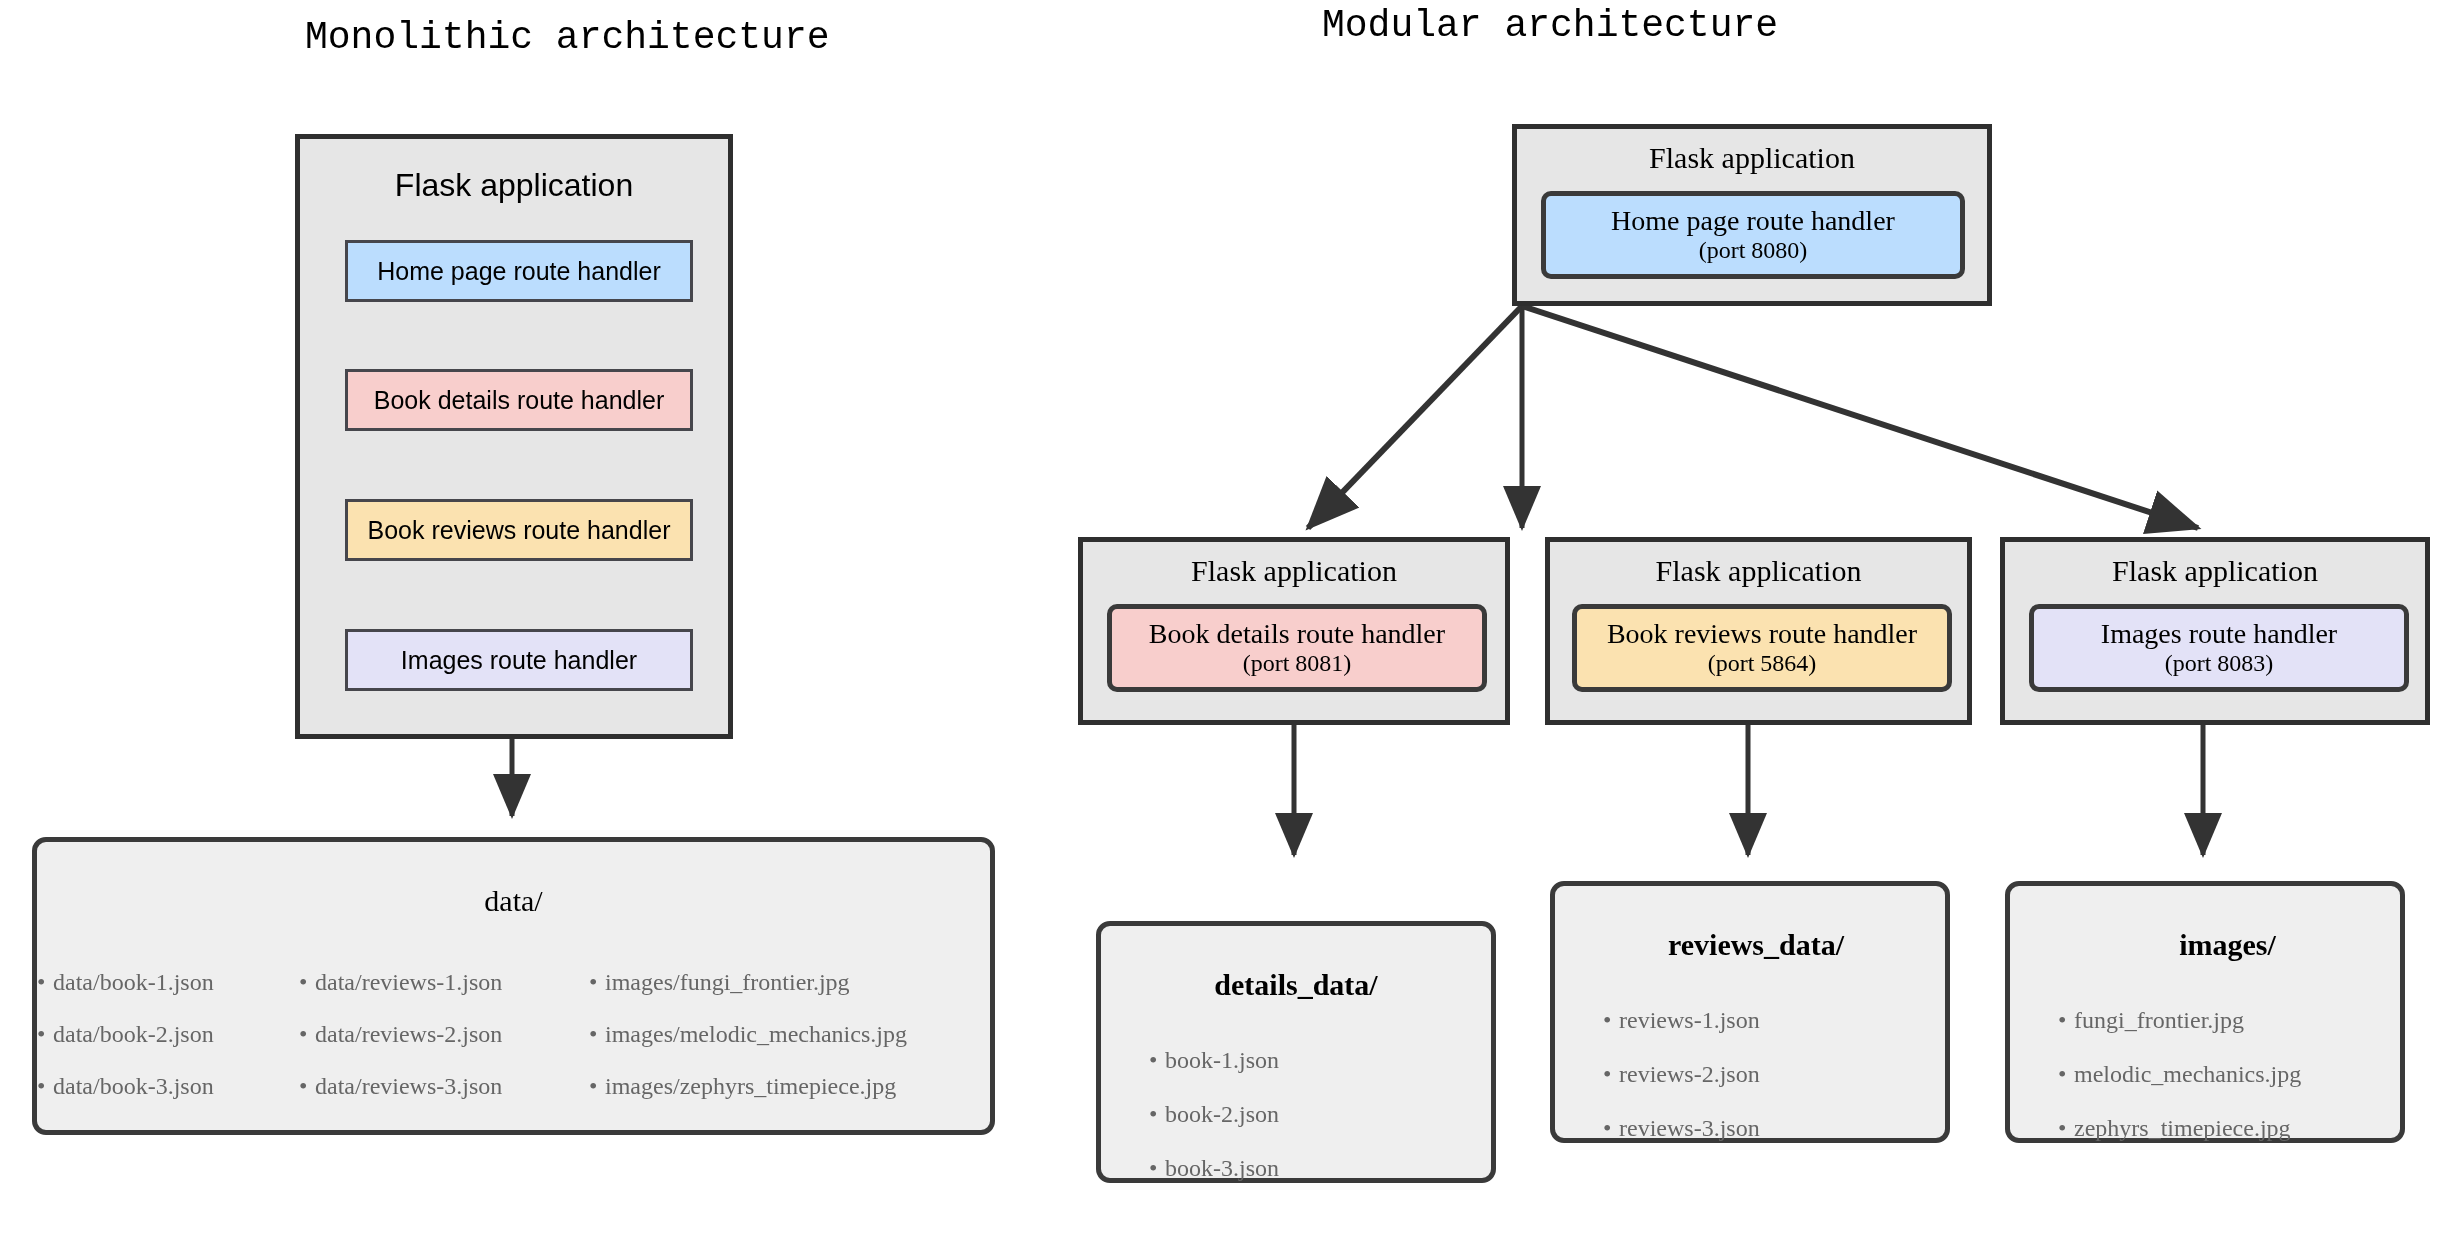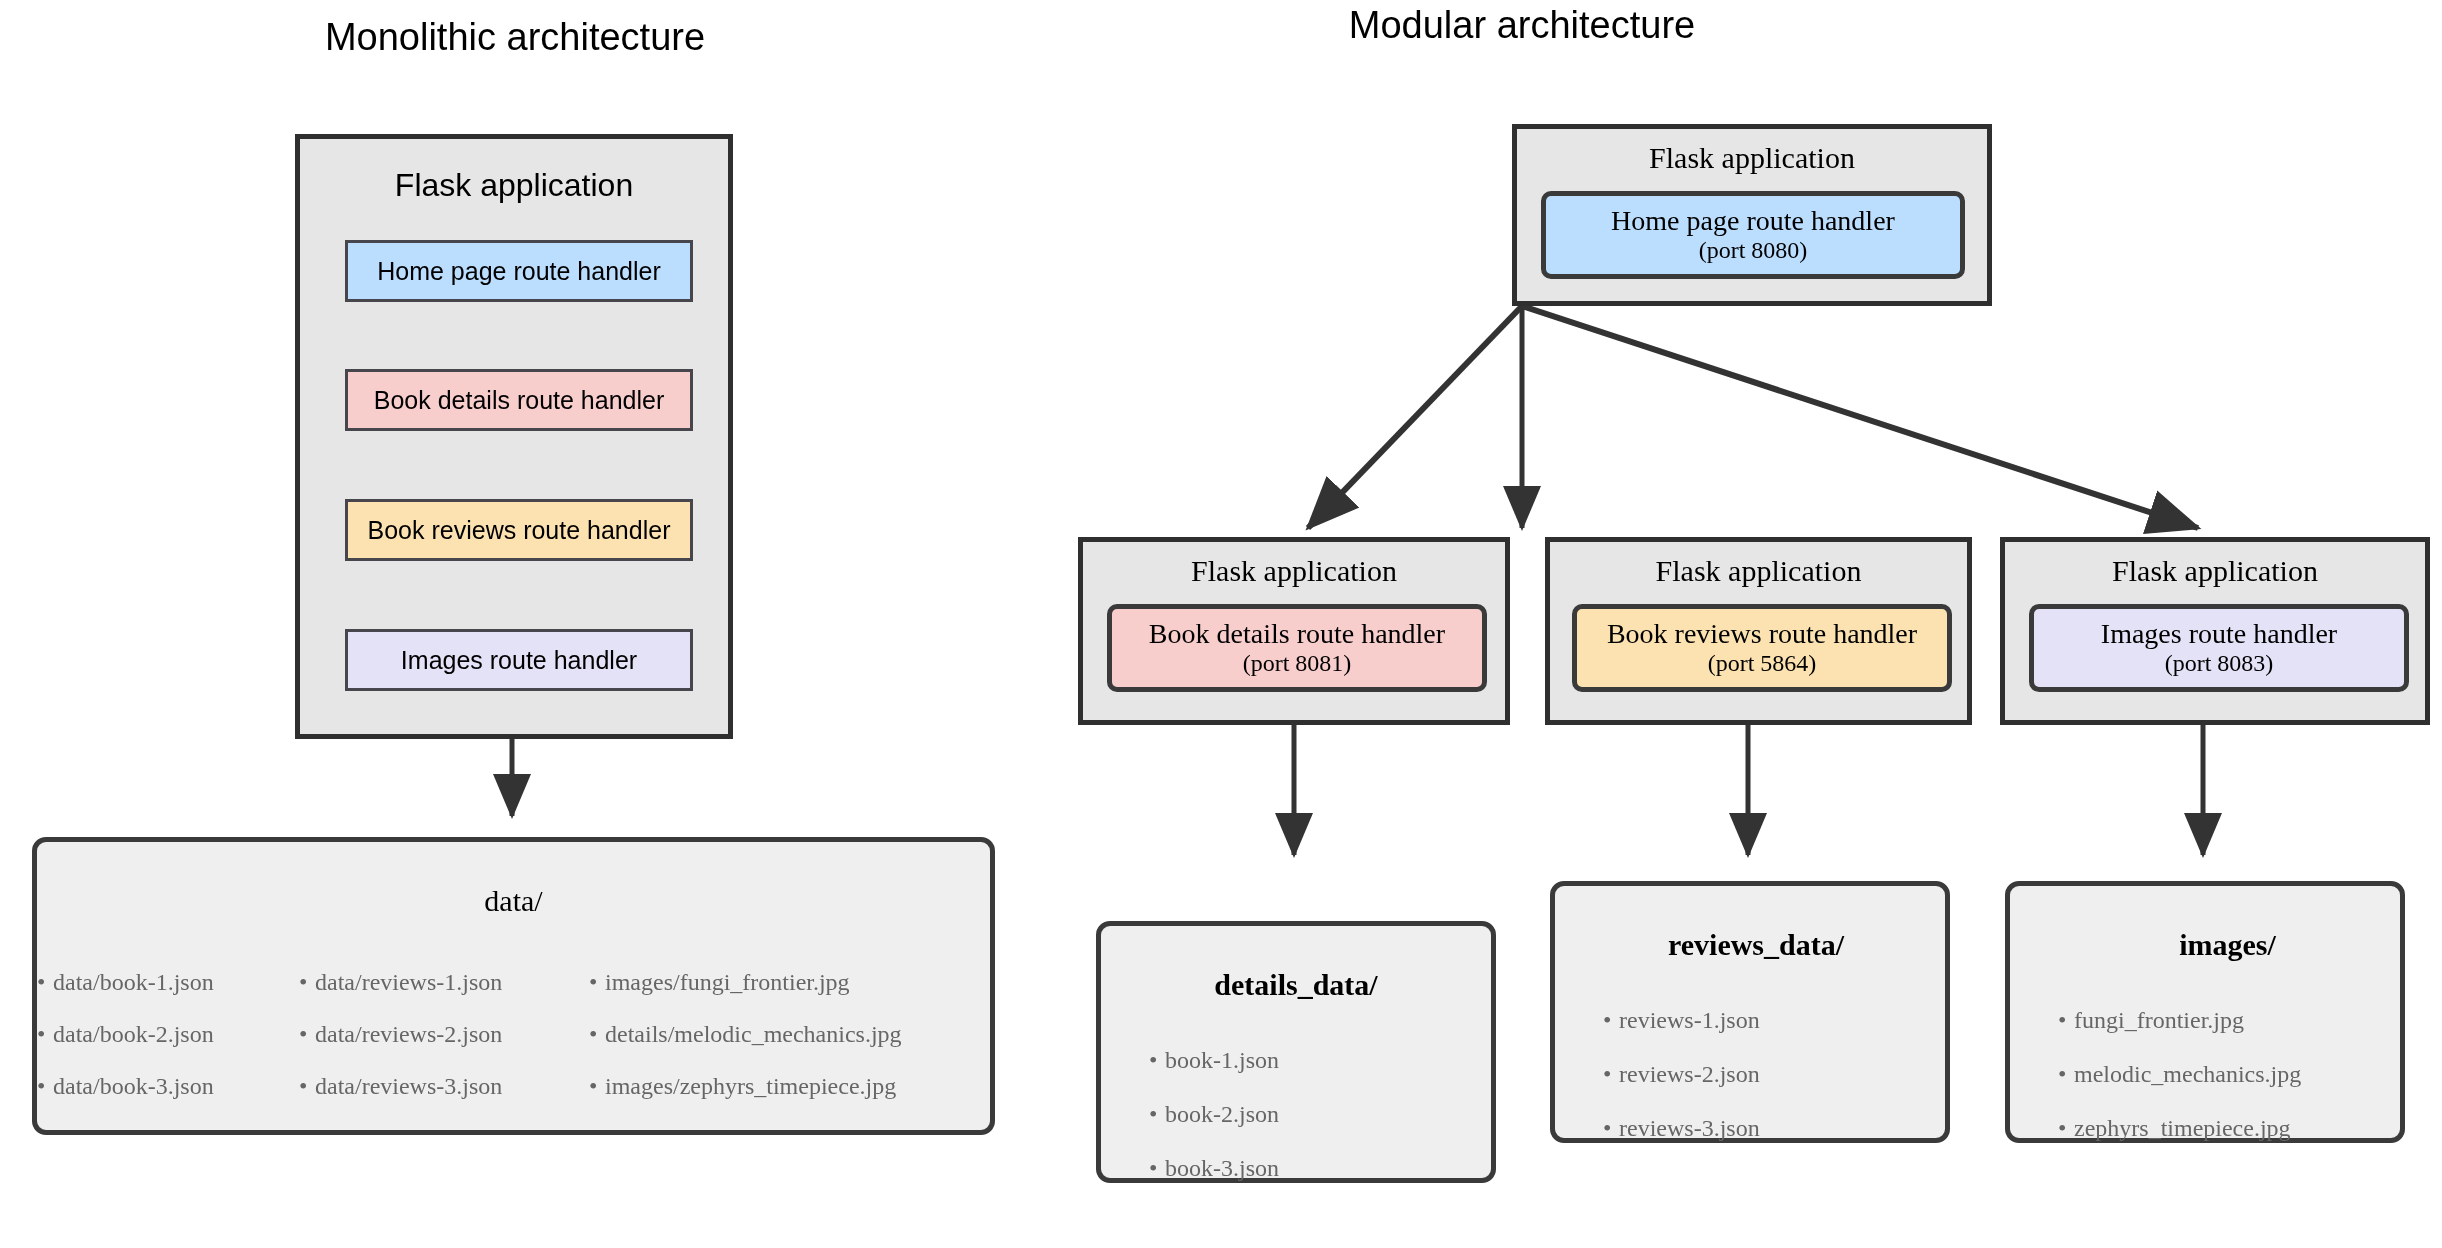--- a/index.html
+++ b/index.html
@@ -9,21 +9,21 @@
     background: #ffffff;
     font-family: "Liberation Sans", sans-serif;
     overflow: hidden;
   }
   #canvas { position: relative; width: 2442px; height: 1248px; }
 
   .abs { position: absolute; }
 
   
   .section-title {
-    font-family: Liberation Sans, sans-serif;
+    font-family: Liberation Mono, monospace;
     font-size: 38px;
     color: #000000;
     white-space: nowrap;
     text-align: center;
   }
 
   
   .mono-container {
     border: 5px solid #2f2f2f;
     background: #e6e6e6;
@@ -168,21 +168,21 @@
         <div class="file-item" style="margin-bottom:28px;">data/book-2.json</div>
         <div class="file-item">data/book-3.json</div>
       </div>
       <div class="col" style="width:290px;">
         <div class="file-item" style="margin-bottom:28px;">data/reviews-1.json</div>
         <div class="file-item" style="margin-bottom:28px;">data/reviews-2.json</div>
         <div class="file-item">data/reviews-3.json</div>
       </div>
       <div class="col" style="width:320px;">
         <div class="file-item" style="margin-bottom:28px;">images/fungi_frontier.jpg</div>
-        <div class="file-item" style="margin-bottom:28px;">details/melodic_mechanics.jpg</div>
+        <div class="file-item" style="margin-bottom:28px;">images/melodic_mechanics.jpg</div>
         <div class="file-item">images/zephyrs_timepiece.jpg</div>
       </div>
     </div>
   </div>
 
   <div class="section-title abs" style="left:1322px; top:4px; width:400px;">Modular architecture</div>
 
   <div class="mod-app-box abs" style="left:1512px; top:124px; width:480px; height:182px;">
     <div class="mod-app-label" style="margin-top:12px;">Flask application</div>
     <div class="mod-handler abs" style="left:24px; top:62px; width:424px; height:88px; background:#bbddfe;">

